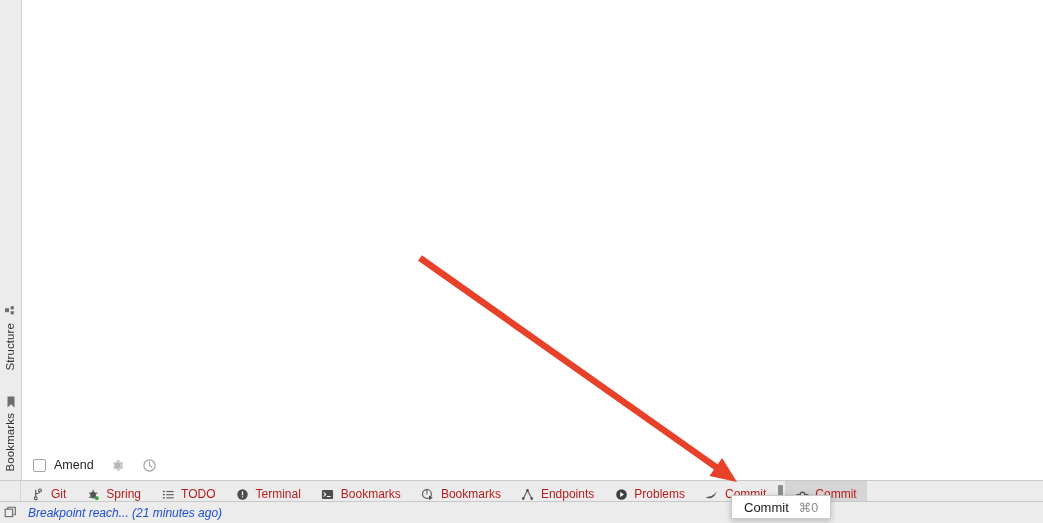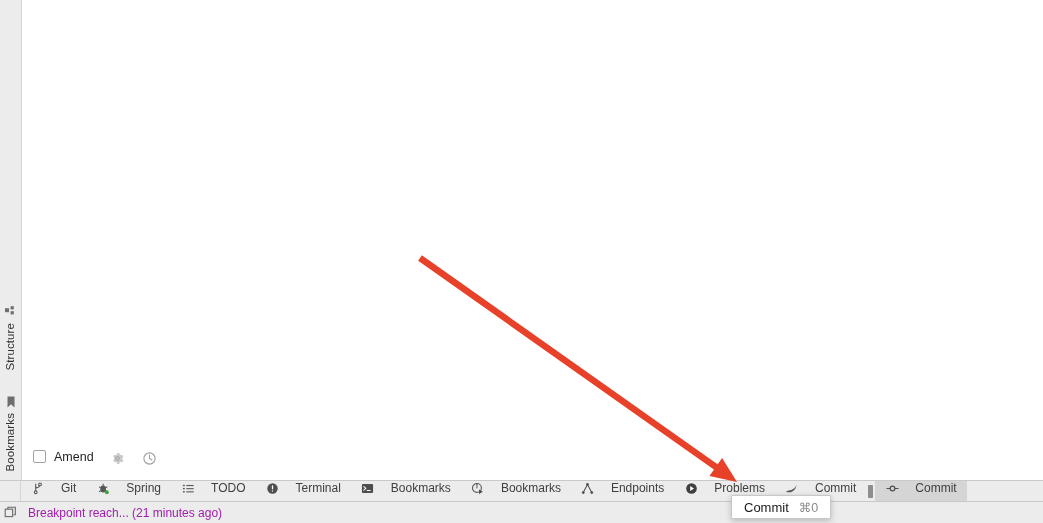--- a/index.html
+++ b/index.html
@@ -80,20 +80,21 @@
     flex: 1 1 auto;
     background: #ffffff;
     min-height: 0;
   }
 
   
   #amend-row {
     height: 30px;
     flex: 0 0 30px;
     display: flex;
+    align-items: center;
     padding-left: 11px;
     background: #ffffff;
     gap: 0;
   }
   .checkbox-box {
     width: 13px;
     height: 13px;
     border: 1px solid #a3a3a3;
     border-radius: 2px;
     background: #fdfdfd;
@@ -137,25 +138,25 @@
     box-sizing: border-box;
   }
   #toolbar-tabs {
     flex: 1 1 auto;
     display: flex;
     align-items: stretch;
     min-width: 0;
   }
   .tw-tab {
     display: flex;
-    align-items: flex-start;
-    gap: 16px;
+    align-items: flex-end;
+    gap: 6px;
     padding: 0 10px;
     font-size: 12px;
-    color: #404040;
+    color: #b91c1c;
     white-space: nowrap;
     box-sizing: border-box;
     cursor: default;
     position: relative;
   }
   .tw-tab.selected {
     background: #d5d5d5;
   }
   .tw-tab .tw-icon {
     width: 14px;
@@ -187,22 +188,23 @@
   #status-icon-cell {
     width: 21px;
     flex: 0 0 21px;
     display: flex;
     align-items: center;
     justify-content: center;
   }
   #status-text {
     margin-left: 7px;
     font-size: 12px;
-    color: #a21caf;
-    white-space: nowrap;
+    color: #1d4ed8;
+    white-space: nowrap;
+    font-style: italic;
   }
 
   
   #annotation-arrow {
     position: absolute;
     left: 0;
     top: 0;
     width: 1043px;
     height: 523px;
     pointer-events: none;

